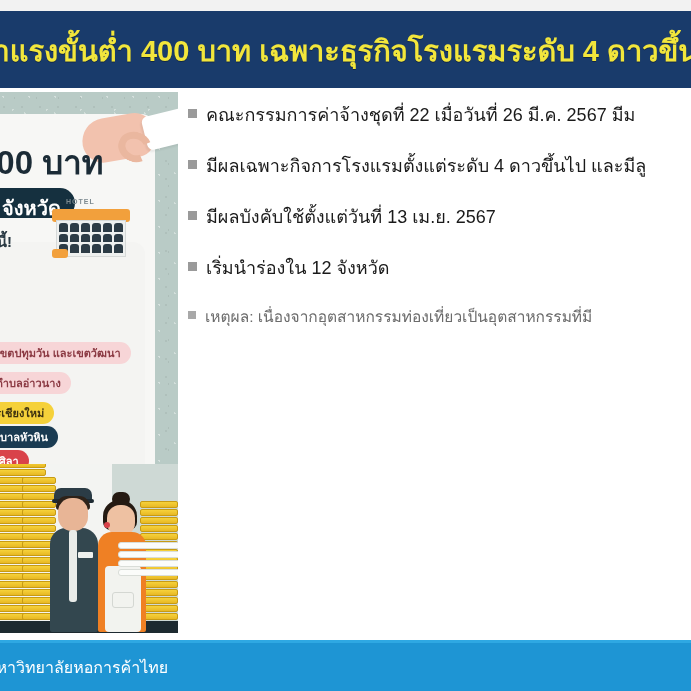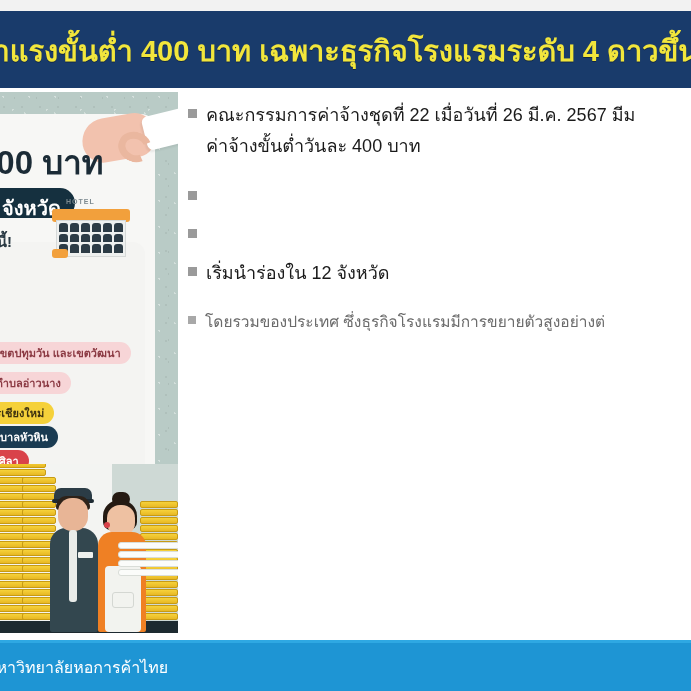--- a/index.html
+++ b/index.html
@@ -359,43 +359,48 @@
       </div>
     </div>
   </div>
 
   <div class="content">
 
     <div class="bullet-row">
       <div class="mark"></div>
       <div class="txt">
         <span class="ln">คณะกรรมการค่าจ้างชุดที่ 22 เมื่อวันที่ 26 มี.ค. 2567 มีม</span>
-        <span class="ln">ค่าจ้างขั้นต่ำวันละ 400 บาท</span>
       </div>
     </div>
 
     <div class="bullet-row">
       <div class="mark"></div>
+      <div class="txt">
+        <span class="ln">มีผลเฉพาะกิจการโรงแรมตั้งแต่ระดับ 4 ดาวขึ้นไป และมีลู</span>
+      </div>
     </div>
 
     <div class="bullet-row">
       <div class="mark"></div>
+      <div class="txt">
+        <span class="ln">มีผลบังคับใช้ตั้งแต่วันที่ 13 เม.ย. 2567</span>
+      </div>
     </div>
 
     <div class="bullet-row">
       <div class="mark"></div>
       <div class="txt">
         <span class="ln">เริ่มนำร่องใน 12 จังหวัด</span>
       </div>
     </div>
 
     <div class="note-row">
       <div class="mark"></div>
       <div class="txt">
-        <span class="ln">โดยรวมของประเทศ ซึ่งธุรกิจโรงแรมมีการขยายตัวสูงอย่างต่</span>
+        <span class="ln">เหตุผล: เนื่องจากอุตสาหกรรมท่องเที่ยวเป็นอุตสาหกรรมที่มี</span>
       </div>
     </div>
 
   </div>
 
   <div class="footer">
     <div class="topline"></div>
     <div class="ftext">มหาวิทยาลัยหอการค้าไทย</div>
   </div>
 

